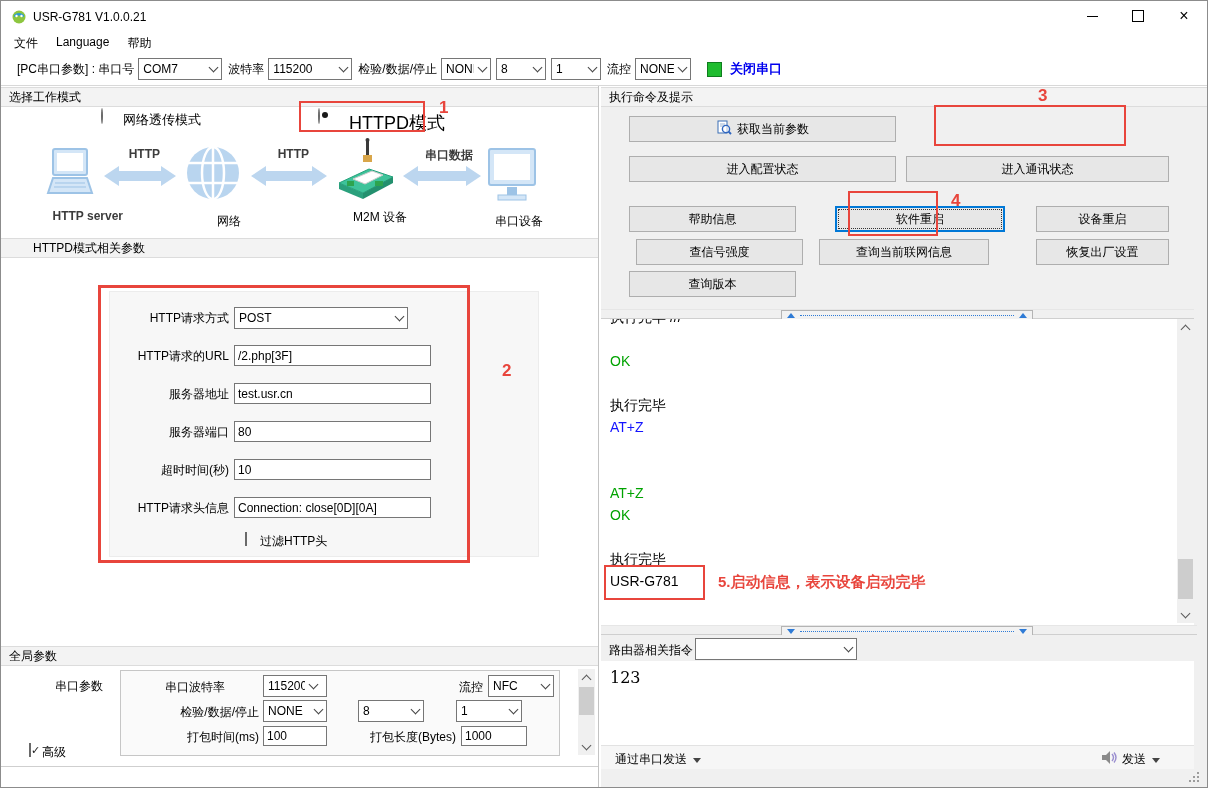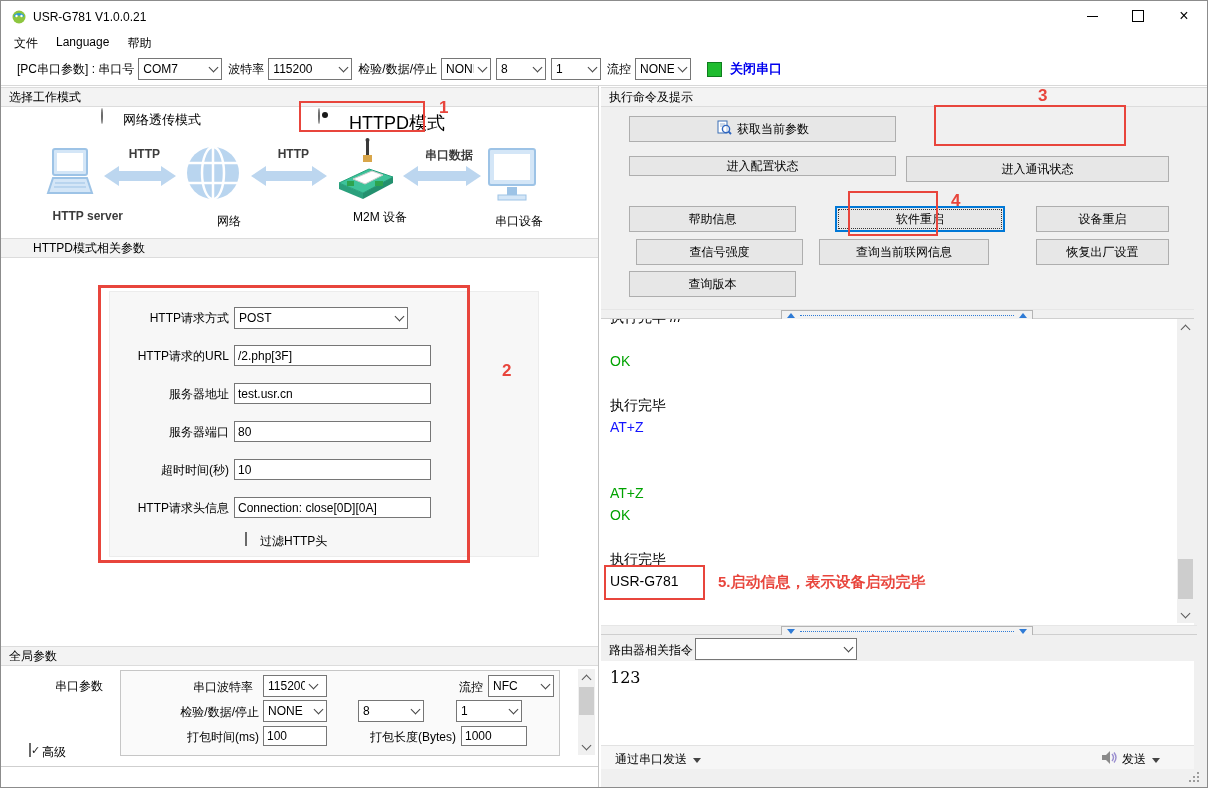--- a/index.html
+++ b/index.html
@@ -272,21 +272,21 @@
           <line x1="4" y1="6" x2="9" y2="6" stroke="#9ab4d4"></line>
         <circle cx="10" cy="9" r="3.6" fill="rgba(255,255,255,.6)" stroke="#2f66c0" stroke-width="1.4"></circle>
         <line x1="12.6" y1="11.6" x2="15" y2="14" stroke="#2f66c0" stroke-width="2"></line>
       </svg>
     </span>
     <span>获取当前参数</span>
   </div>
   <div class="abs red-box thin" style="left:933px;top:104px;width:192px;height:41px;"></div>
   <span class="abs red-num" style="left:1037px;top:85px;">3</span>
 
-  <div class="abs btn" style="left:628px;top:155px;width:267px;height:20px;">
+  <div class="abs btn" style="left:628px;top:155px;width:267px;height:26px;">
     <span>进入配置状态</span>
   </div>
   <div class="abs btn" style="left:905px;top:155px;width:263px;height:26px;">
     <span>进入通讯状态</span>
   </div>
 
   <div class="abs btn" style="left:628px;top:205px;width:167px;height:26px;">
     <span>帮助信息</span>
   </div>
   <div class="abs btn focused" style="left:834px;top:205px;width:170px;height:26px;">
@@ -389,21 +389,21 @@
   </div>
 
   
   <div class="abs sec-h" style="left:0;top:645px;width:597px;">
     <span>全局参数</span>
   </div>
 
   <span class="abs" style="left:54px;top:677px;">串口参数</span>
   <div class="abs" style="left:119px;top:669px;width:440px;height:86px;border:1px solid #c6c6c6;background:#fafafa;"></div>
 
-  <span class="abs f-label" style="left:124px;top:678px;width:128px;">串口波特率</span>
+  <span class="abs f-label" style="left:130px;top:678px;width:128px;text-align:center;">串口波特率</span>
   <div class="abs combo" style="left:262px;top:674px;width:64px;">
     <span class="val" style="max-width:37px;">115200</span>
       <span class="chev"></span>
   </div>
   <span class="abs f-label" style="left:420px;top:678px;width:62px;">流控</span>
   <div class="abs combo" style="left:487px;top:674px;width:66px;">
     <span class="val">NFC</span>
       <span class="chev"></span>
   </div>
 

